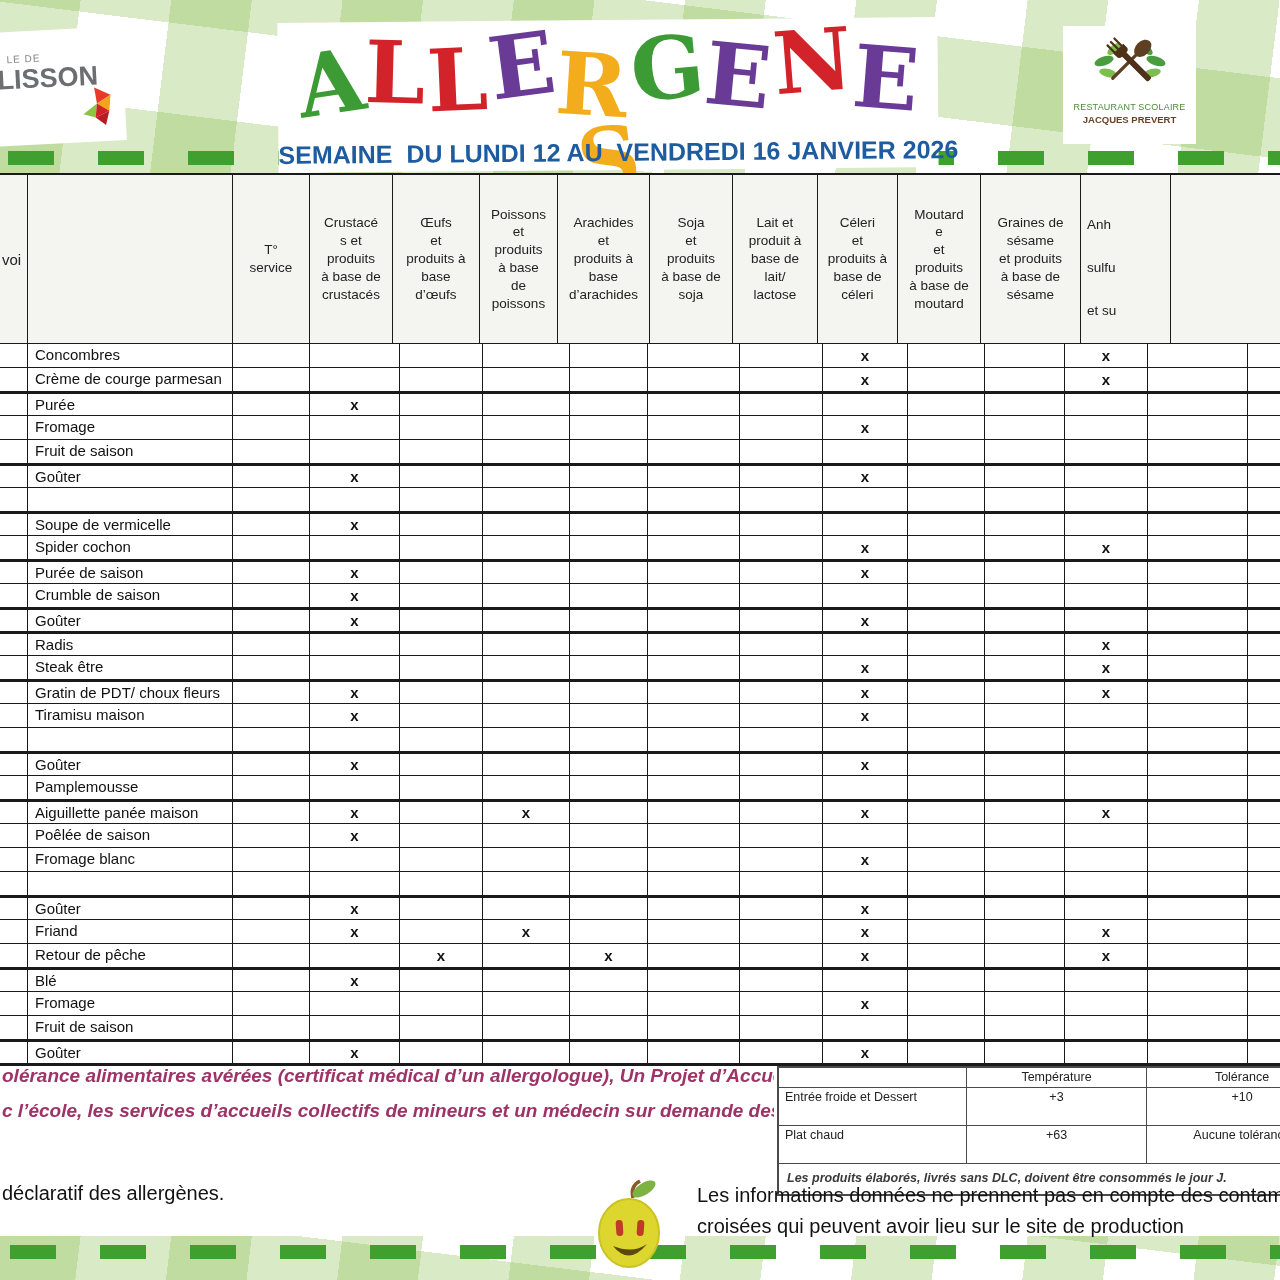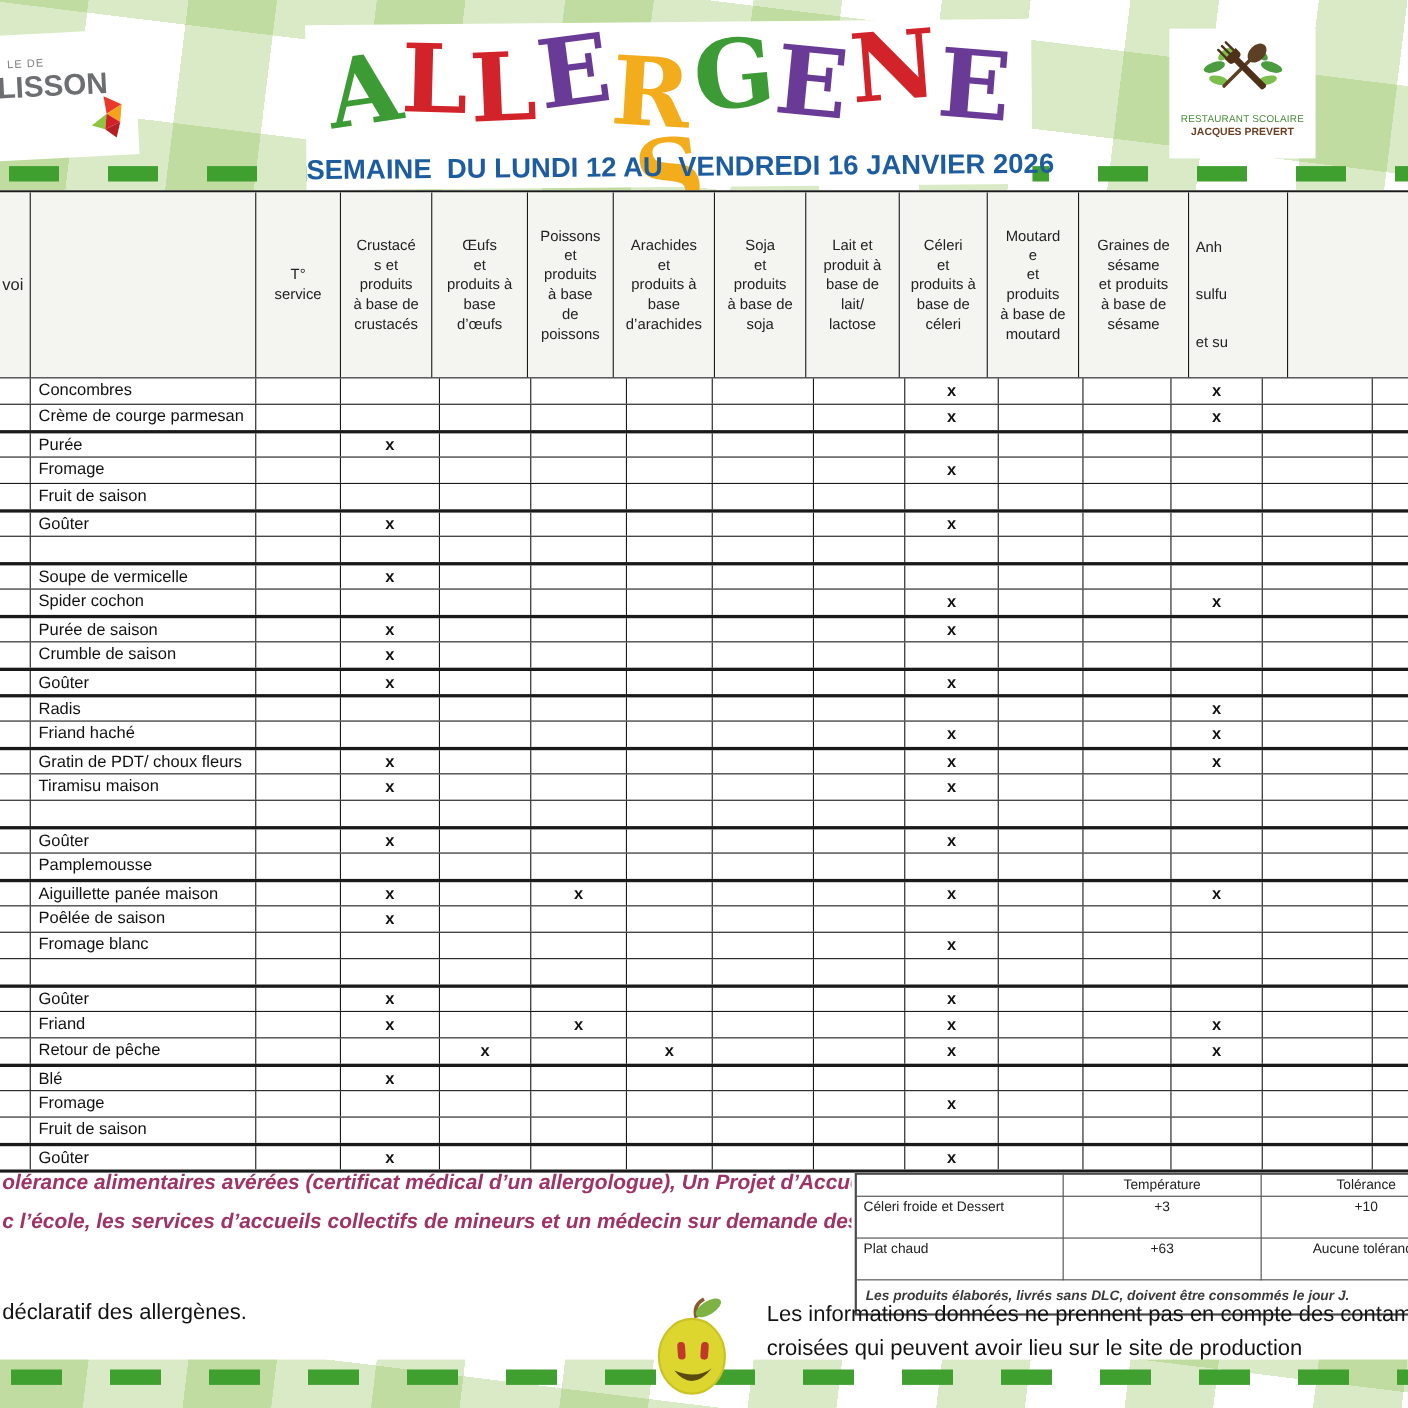--- a/index.html
+++ b/index.html
@@ -413,21 +413,21 @@
         <div class="tcell mark-cell" style="width: 83px;"></div>
         <div class="tcell mark-cell" style="width: 85px;"></div>
         <div class="tcell mark-cell" style="width: 77px;"></div>
         <div class="tcell mark-cell" style="width: 80px;"></div>
         <div class="tcell mark-cell" style="width: 83px;">x</div>
         <div class="tcell mark-cell" style="width: 100px;"></div>
         <div class="tcell mark-cell" style="width: 90px;"></div>
       </div>
       <div class="trow">
         <div class="tcell mark-cell" style="width: 28px;"></div>
-        <div class="tcell name-cell" style="width: 205px;">Friand haché</div>
+        <div class="tcell name-cell" style="width: 205px;">Steak être</div>
         <div class="tcell mark-cell" style="width: 77px;"></div>
         <div class="tcell mark-cell" style="width: 90px;"></div>
         <div class="tcell mark-cell" style="width: 83px;"></div>
         <div class="tcell mark-cell" style="width: 87px;"></div>
         <div class="tcell mark-cell" style="width: 78px;"></div>
         <div class="tcell mark-cell" style="width: 92px;"></div>
         <div class="tcell mark-cell" style="width: 83px;"></div>
         <div class="tcell mark-cell" style="width: 85px;">x</div>
         <div class="tcell mark-cell" style="width: 77px;"></div>
         <div class="tcell mark-cell" style="width: 80px;"></div>
@@ -712,21 +712,21 @@
   <div id="notes-left">
       <div class="note-line">olérance alimentaires avérées (certificat médical d’un allergologue), Un Projet d’Accueil Individualisé</div>
       <div class="note-line">c l’école, les services d’accueils collectifs de mineurs et un médecin sur demande des parents.</div>
     </div>
 
   <div id="temp-box">
     <div class="temp-grid" id="temp-grid">
         <div class="tg-cell head c1"></div>
         <div class="tg-cell head c2">Température</div>
         <div class="tg-cell head c3">Tolérance</div>
-        <div class="tg-cell c1">Céleri froide et Dessert</div>
+        <div class="tg-cell c1">Entrée froide et Dessert</div>
         <div class="tg-cell val c2">+3</div>
         <div class="tg-cell val c3">+10</div>
         <div class="tg-cell c1">Plat chaud</div>
         <div class="tg-cell val c2">+63</div>
         <div class="tg-cell val c3">Aucune tolérance</div>
       </div>
     <div class="temp-note">Les produits élaborés, livrés sans DLC, doivent être consommés le jour J.</div>
   </div>
 
   <div id="footer-left">

